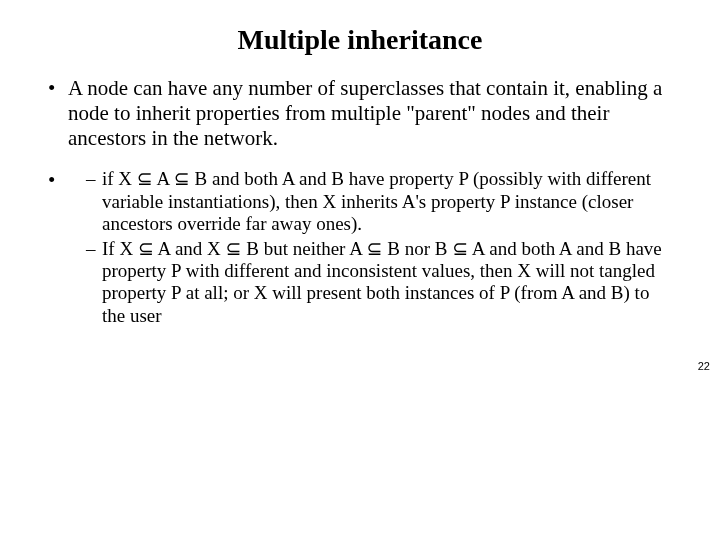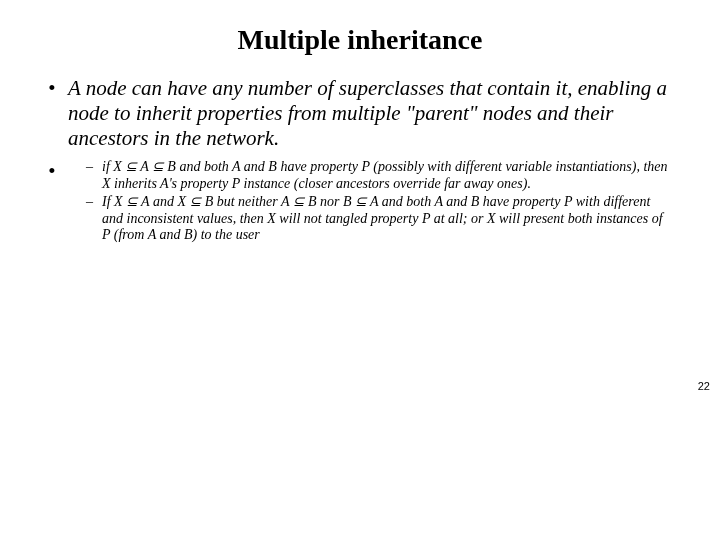--- a/index.html
+++ b/index.html
@@ -26,54 +26,53 @@
   }
   .body {
     padding: 8px 48px 0 48px;
     font-size: 21px;
     line-height: 1.18;
   }
   ul.level1 {
     list-style: none;
     margin: 0;
     padding: 0;
-    font-style: italic;
   }
   ul.level1 > li {
     position: relative;
     padding-left: 20px;
     margin-bottom: 4px;
   }
   ul.level1 > li::before {
     content: "•";
     position: absolute;
     left: 0;
     top: 0;
   }
   ul.level2 {
     list-style: none;
-    margin: 9px 0 0 0;
+    margin: 18px 0 0 0;
     padding: 0 0 0 18px;
-    font-size: 14px;
+    font-size: 19px;
   }
   ul.level2 > li {
     position: relative;
     padding-left: 16px;
     margin-bottom: 2px;
   }
   ul.level2 > li::before {
     content: "–";
     position: absolute;
     left: 0;
     top: 0;
   }
   .pagenum {
     position: absolute;
     right: 10px;
-    bottom: 0;
+    bottom: 20px;
     font-size: 11px;
     font-family: Arial, sans-serif;
   }
   .sub {
     font-family: inherit;
   }
 </style>
 </head>
 <body>
 

